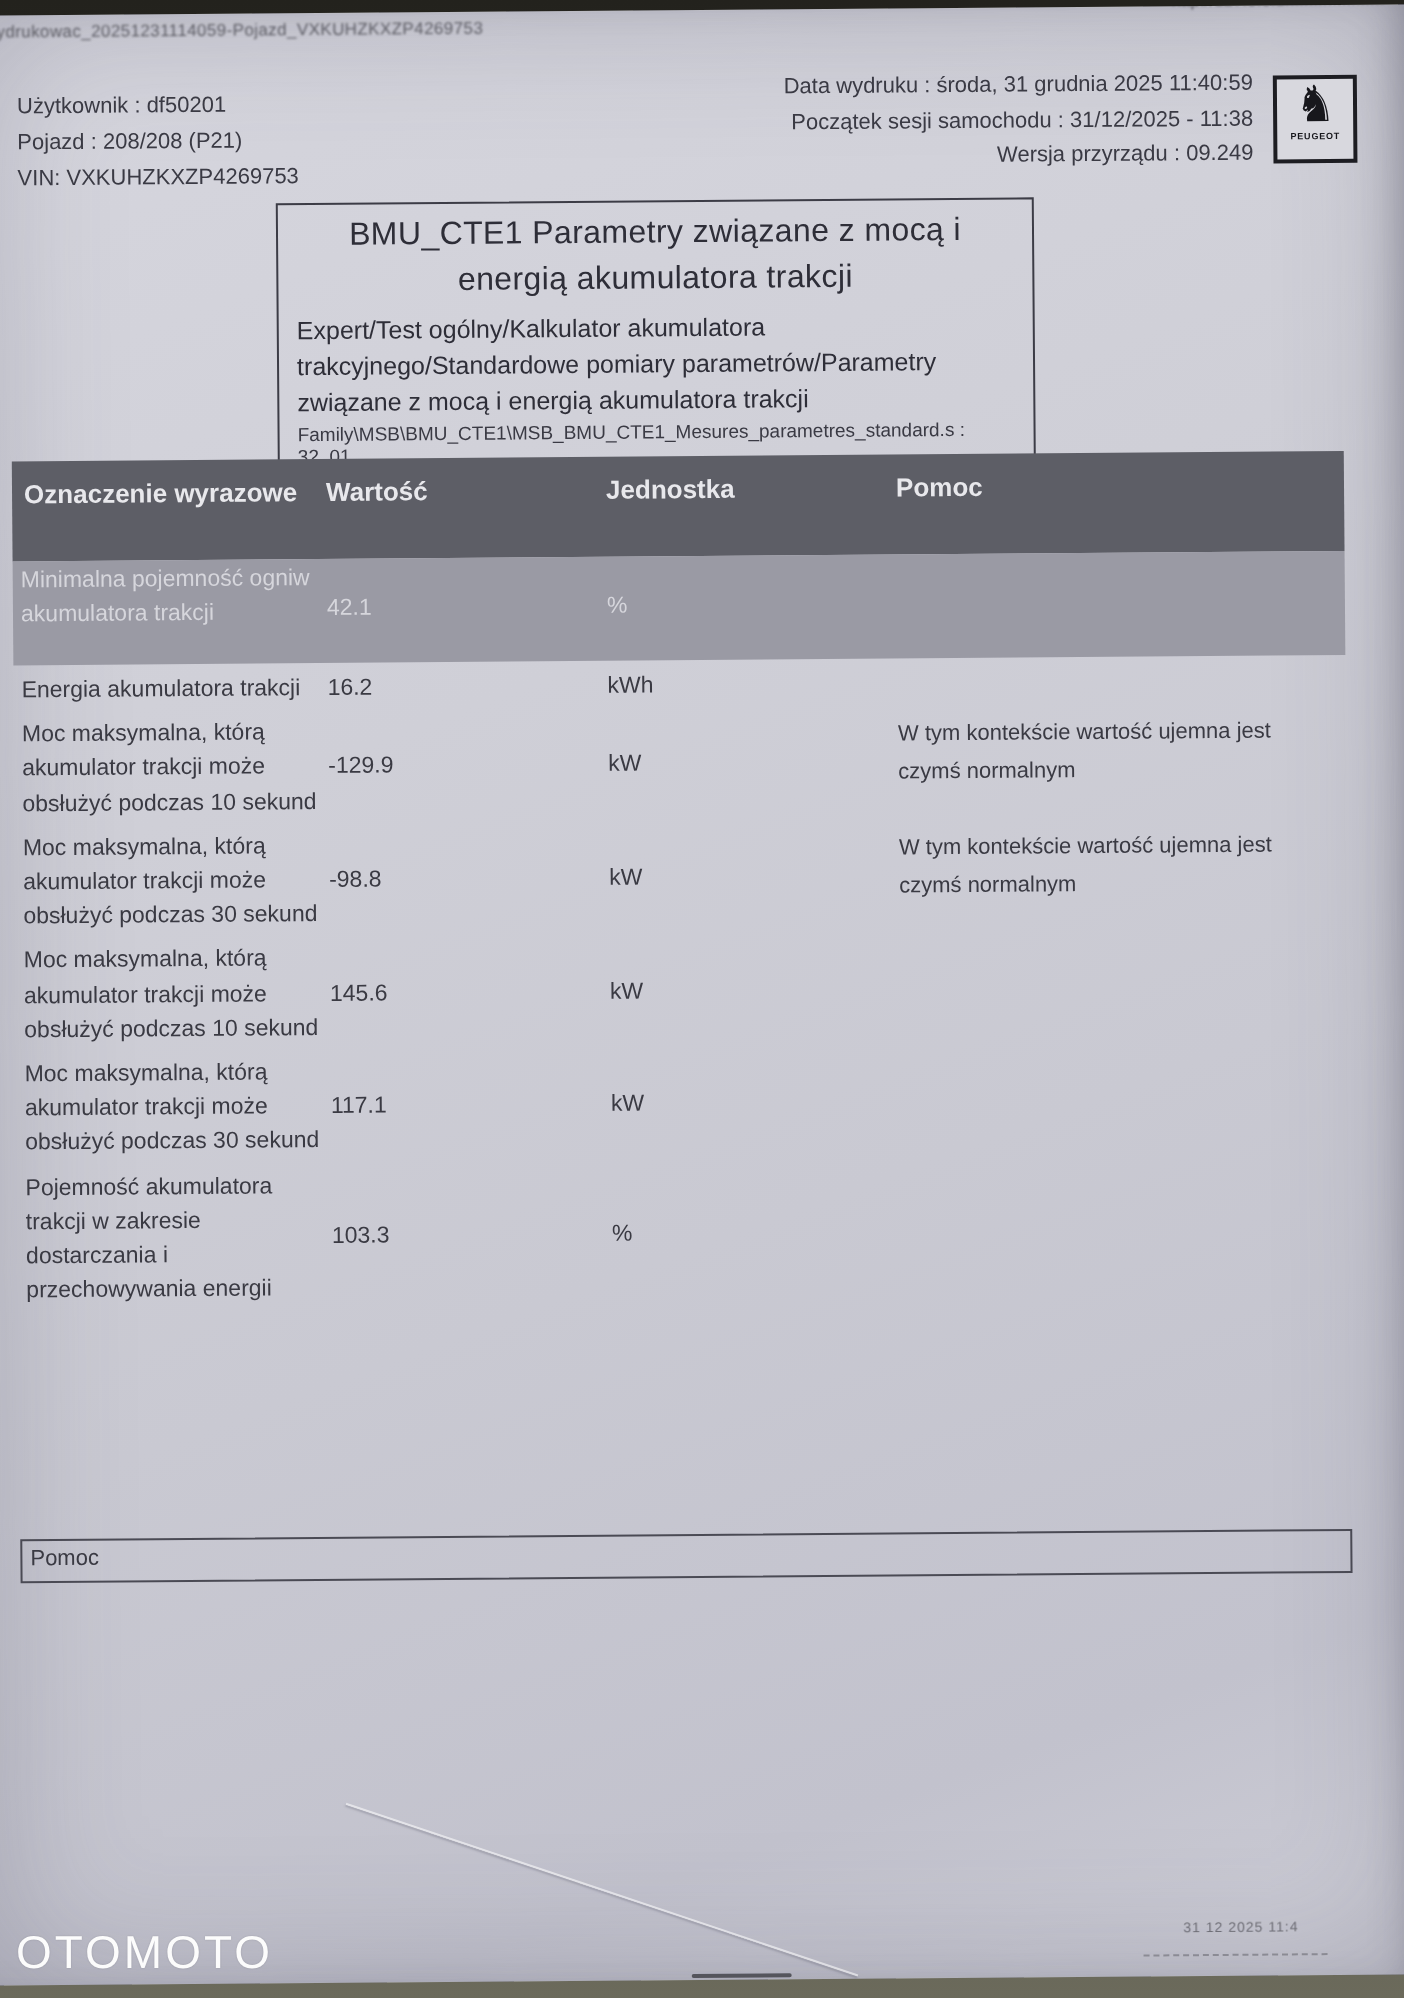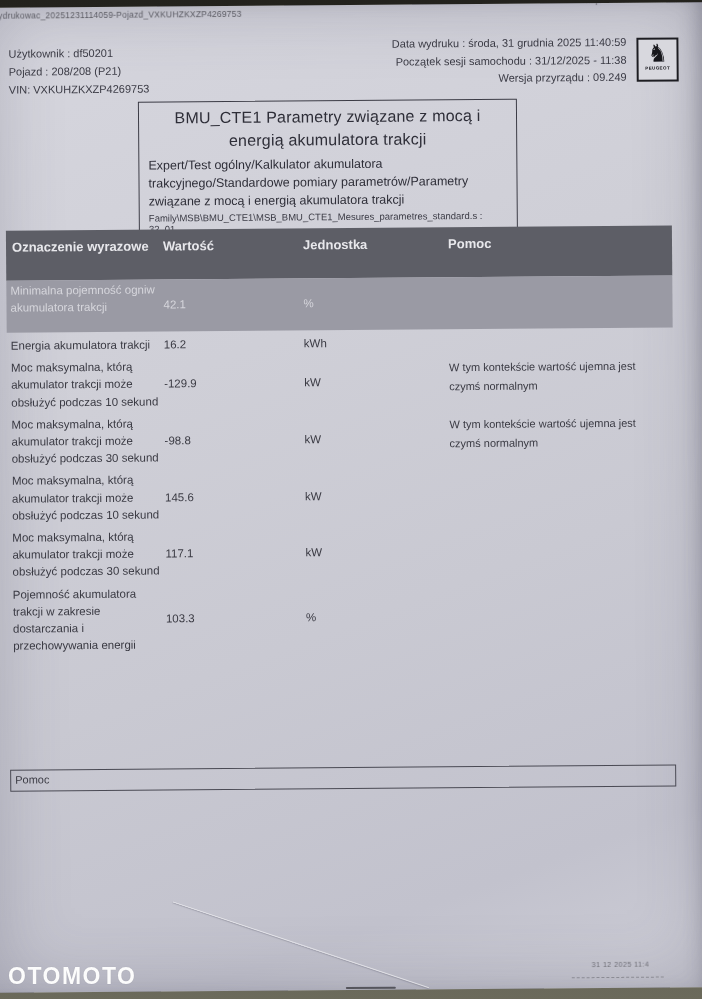--- a/index.html
+++ b/index.html
@@ -55,21 +55,21 @@
   }
   .crease{
     position:absolute;left:170px;top:900px;width:270px;height:1px;
     background:rgba(255,255,255,0.55);box-shadow:0 1px 1px rgba(90,90,105,0.35);
     transform:rotate(19deg);transform-origin:left top;
   }
   .stamp{position:absolute;left:588px;top:963px;font-size:7px;color:#6e6e76;filter:blur(0.3px);letter-spacing:0.5px;}
   .stamp-line{position:absolute;left:568px;top:979px;width:92px;border-top:1px dashed #8b8b94;}
   .bottom-dash{position:absolute;left:342px;top:987px;width:50px;height:2px;background:#55555c;border-radius:1px;}
   .watermark{
-    position:absolute;left:8px;top:963px;font-size:23px;font-weight:700;color:#fcfcfc;
+    position:absolute;left:8px;top:963px;font-size:23px;font-weight:400;color:#fcfcfc;
     letter-spacing:1.5px;text-shadow:0 0 1px rgba(0,0,0,0.15);
   }
 </style>
 </head>
 <body>
 
 <div class="paper">
   <div class="content">
 
     <div class="filename blurtext">ydrukowac_20251231114059-Pojazd_VXKUHZKXZP4269753</div>

